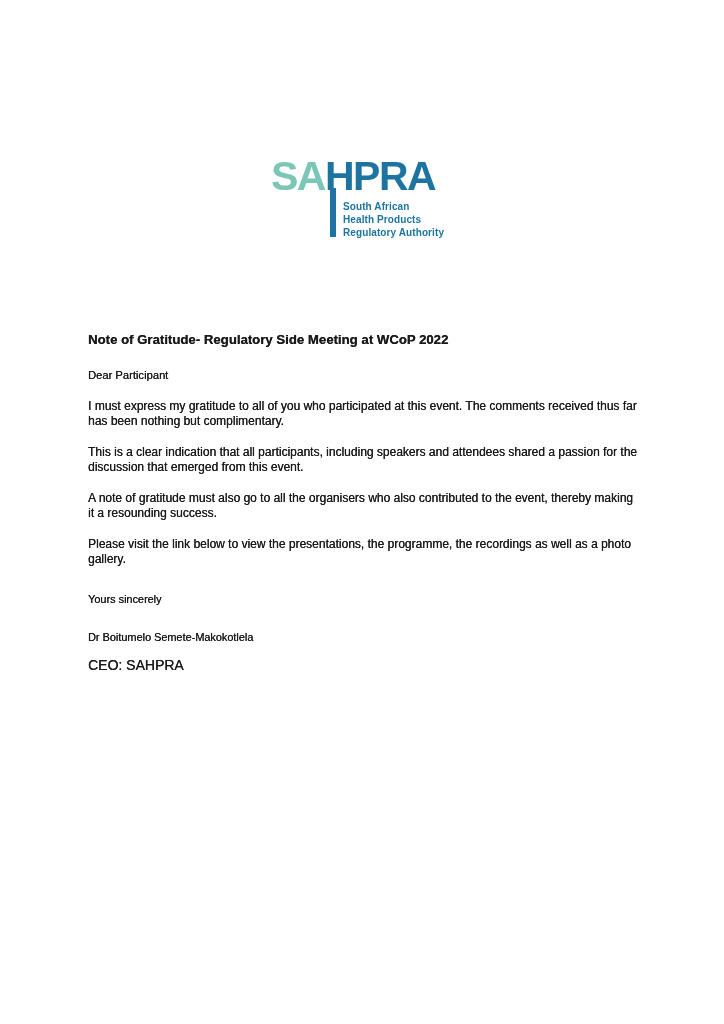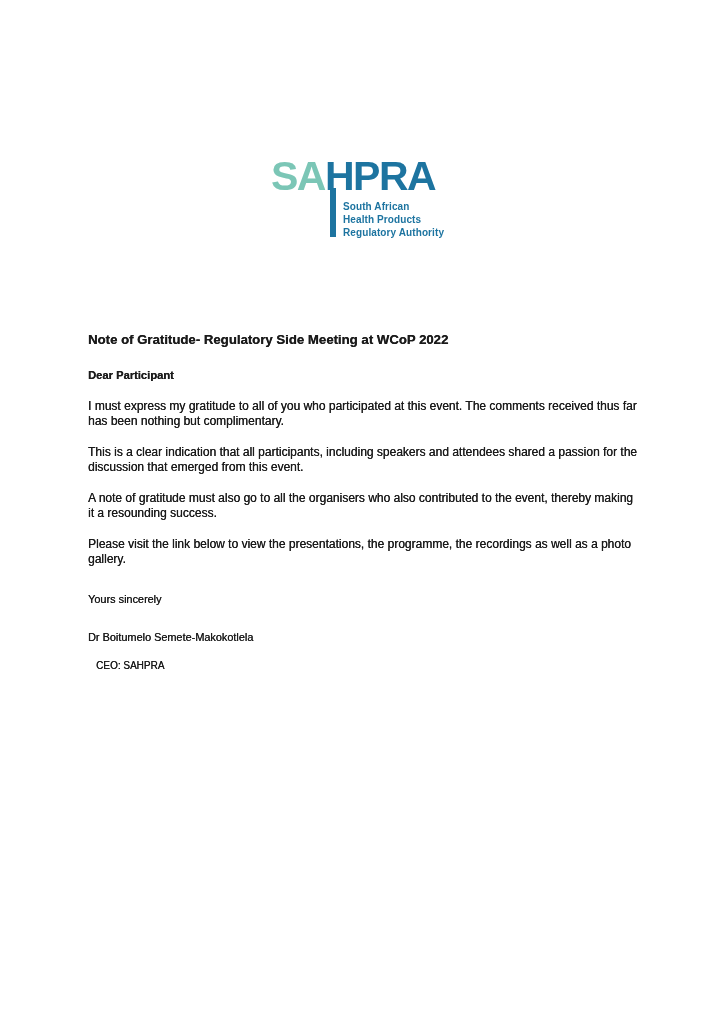--- a/index.html
+++ b/index.html
@@ -65,42 +65,42 @@
   }
   .title {
     font-size: 13.2px;
     line-height: 15px;
     font-weight: 700;
     margin: 8px 0 21px 0;
   }
   .salutation {
     font-size: 11.2px;
     line-height: 15px;
-    font-weight: 700;
+    font-weight: 400;
     margin: 0 0 16px 0;
   }
   .para {
     font-size: 12px;
     line-height: 15px;
     margin: 0 0 16px 0;
   }
   .closing {
     font-size: 10.9px;
     line-height: 15px;
     margin: 25px 0 20px 0;
   }
   .sig-name {
     font-size: 10.9px;
     line-height: 15px;
     margin: 23px 0 13px 0;
   }
   .sig-role {
-    font-size: 10px;
+    font-size: 14px;
     line-height: 15px;
-    margin: 8px;
+    margin: 0;
   }
 </style>
 </head>
 <body>
 
 <div class="page">
 
   <div class="logo">
     <div class="logo-word">
       <span class="logo-sa">SA</span><span class="logo-hpra">HPRA</span>

